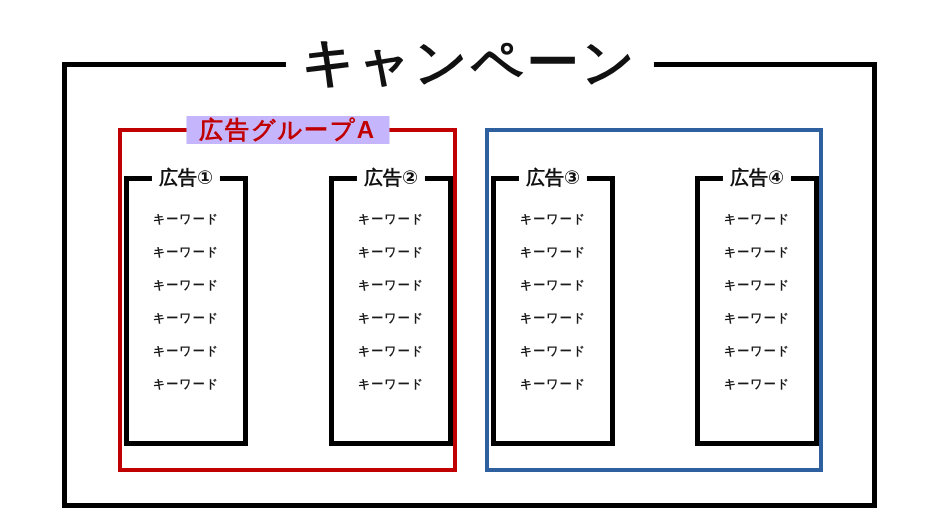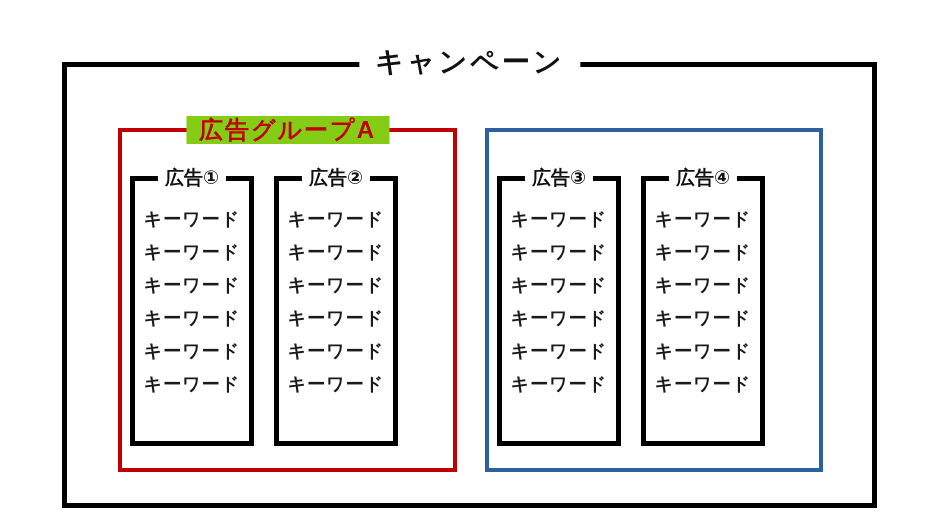--- a/index.html
+++ b/index.html
@@ -24,21 +24,21 @@
     width: 815px;
     height: 446px;
     border: 5px solid #000000;
     box-sizing: border-box;
   }
   .campaign-title {
     position: absolute;
     left: 50%;
     top: 62px;
     transform: translate(-50%, -50%);
-    font-size: 28px;
+    font-size: 52px;
     font-weight: bold;
     letter-spacing: 3px;
     color: #111111;
     background: #ffffff;
     padding: 0 16px;
     white-space: nowrap;
     line-height: 46px;
     z-index: 3;
   }
 
@@ -63,36 +63,36 @@
   }
   .group-label {
     position: absolute;
     top: -16px;
     left: 50%;
     transform: translateX(-50%);
     font-size: 24px;
     font-weight: bold;
     letter-spacing: 2px;
     line-height: 28px;
-    background: #84cc16;
+    background: #c4b5fd;
     padding: 0 13px;
     white-space: nowrap;
     z-index: 2;
   }
   .group-a .group-label { color: #C00000; }
   .group-b .group-label { color: #2E5F9E; }
 
   
   .ads {
     position: absolute;
-    left: 8px;
+    left: 2px;
     right: 0;
     top: 44px;
     display: flex;
-    justify-content: flex-start;
+    justify-content: space-between;
     gap: 20px;
   }
   .ad {
     position: relative;
     width: 124px;
     height: 270px;
     border: 5px solid #000000;
     box-sizing: border-box;
     padding-top: 22px;
   }
@@ -107,21 +107,21 @@
     color: #111111;
     background: #ffffff;
     padding: 0 7px;
     white-space: nowrap;
     z-index: 2;
   }
   .kw {
     height: 33px;
     line-height: 33px;
     text-align: center;
-    font-size: 18px;
+    font-size: 12px;
     font-weight: bold;
     letter-spacing: 1px;
     color: #1a1a1a;
     white-space: nowrap;
   }
 </style>
 </head>
 <body>
 
 <div class="stage">

